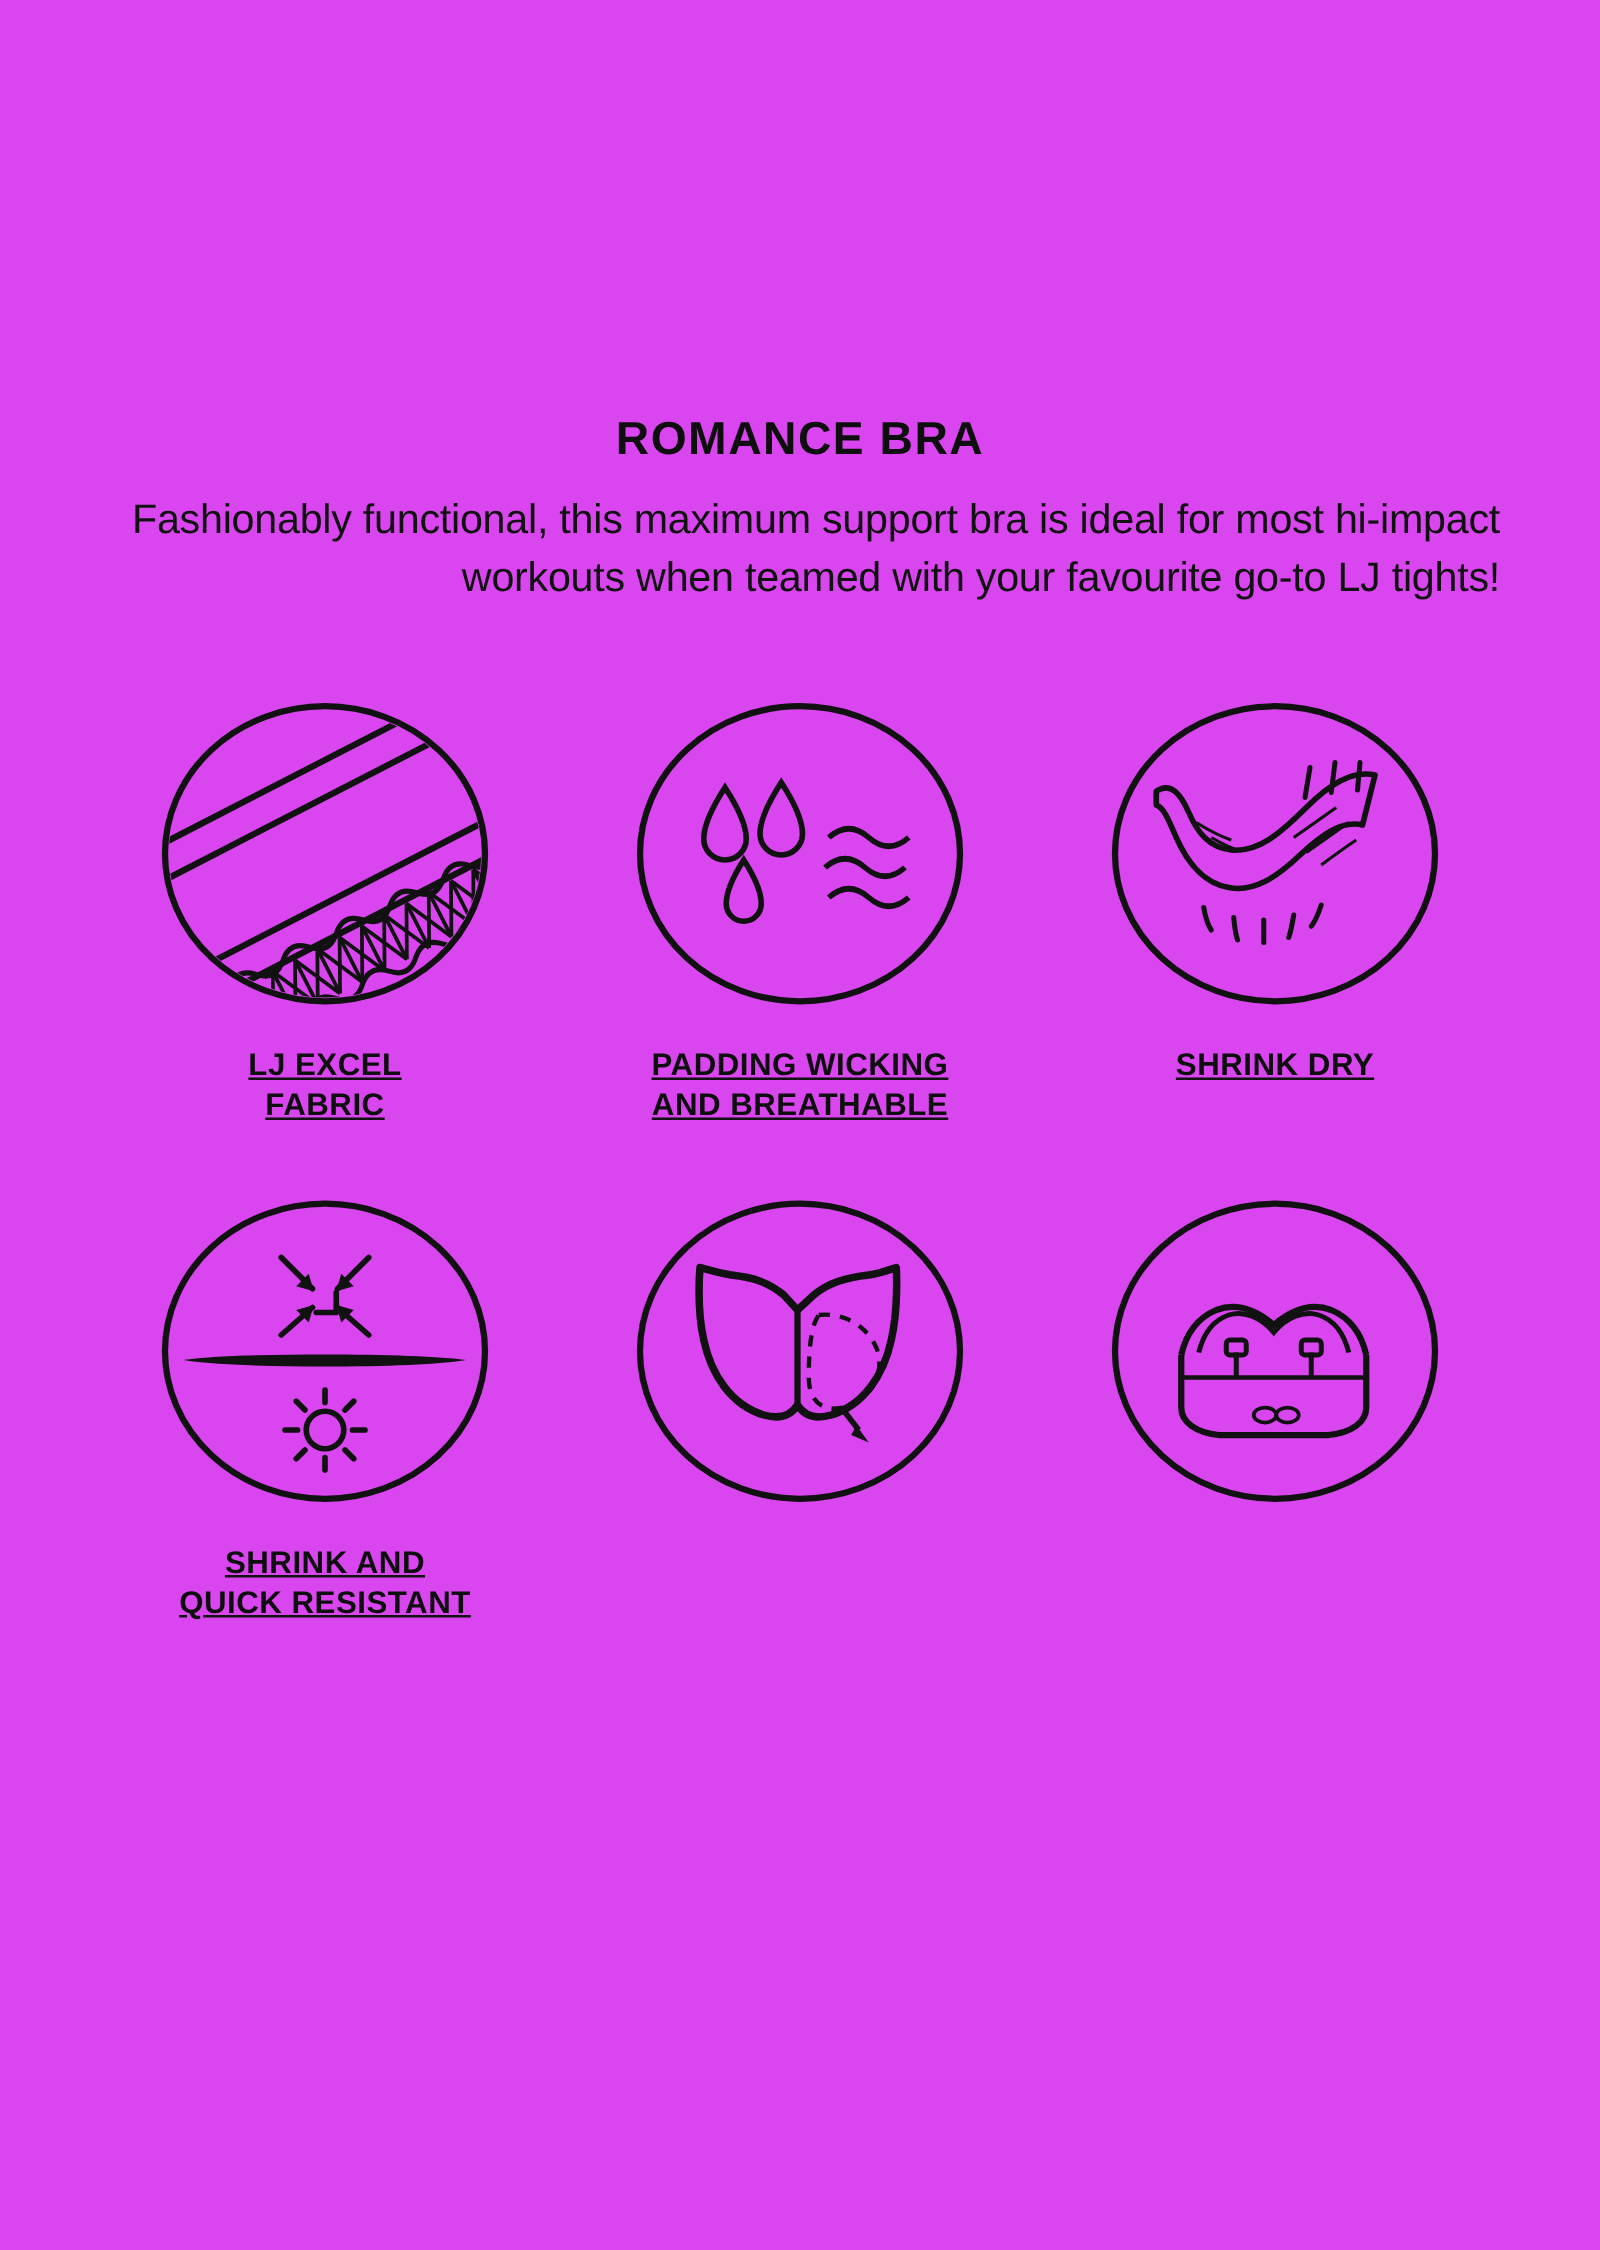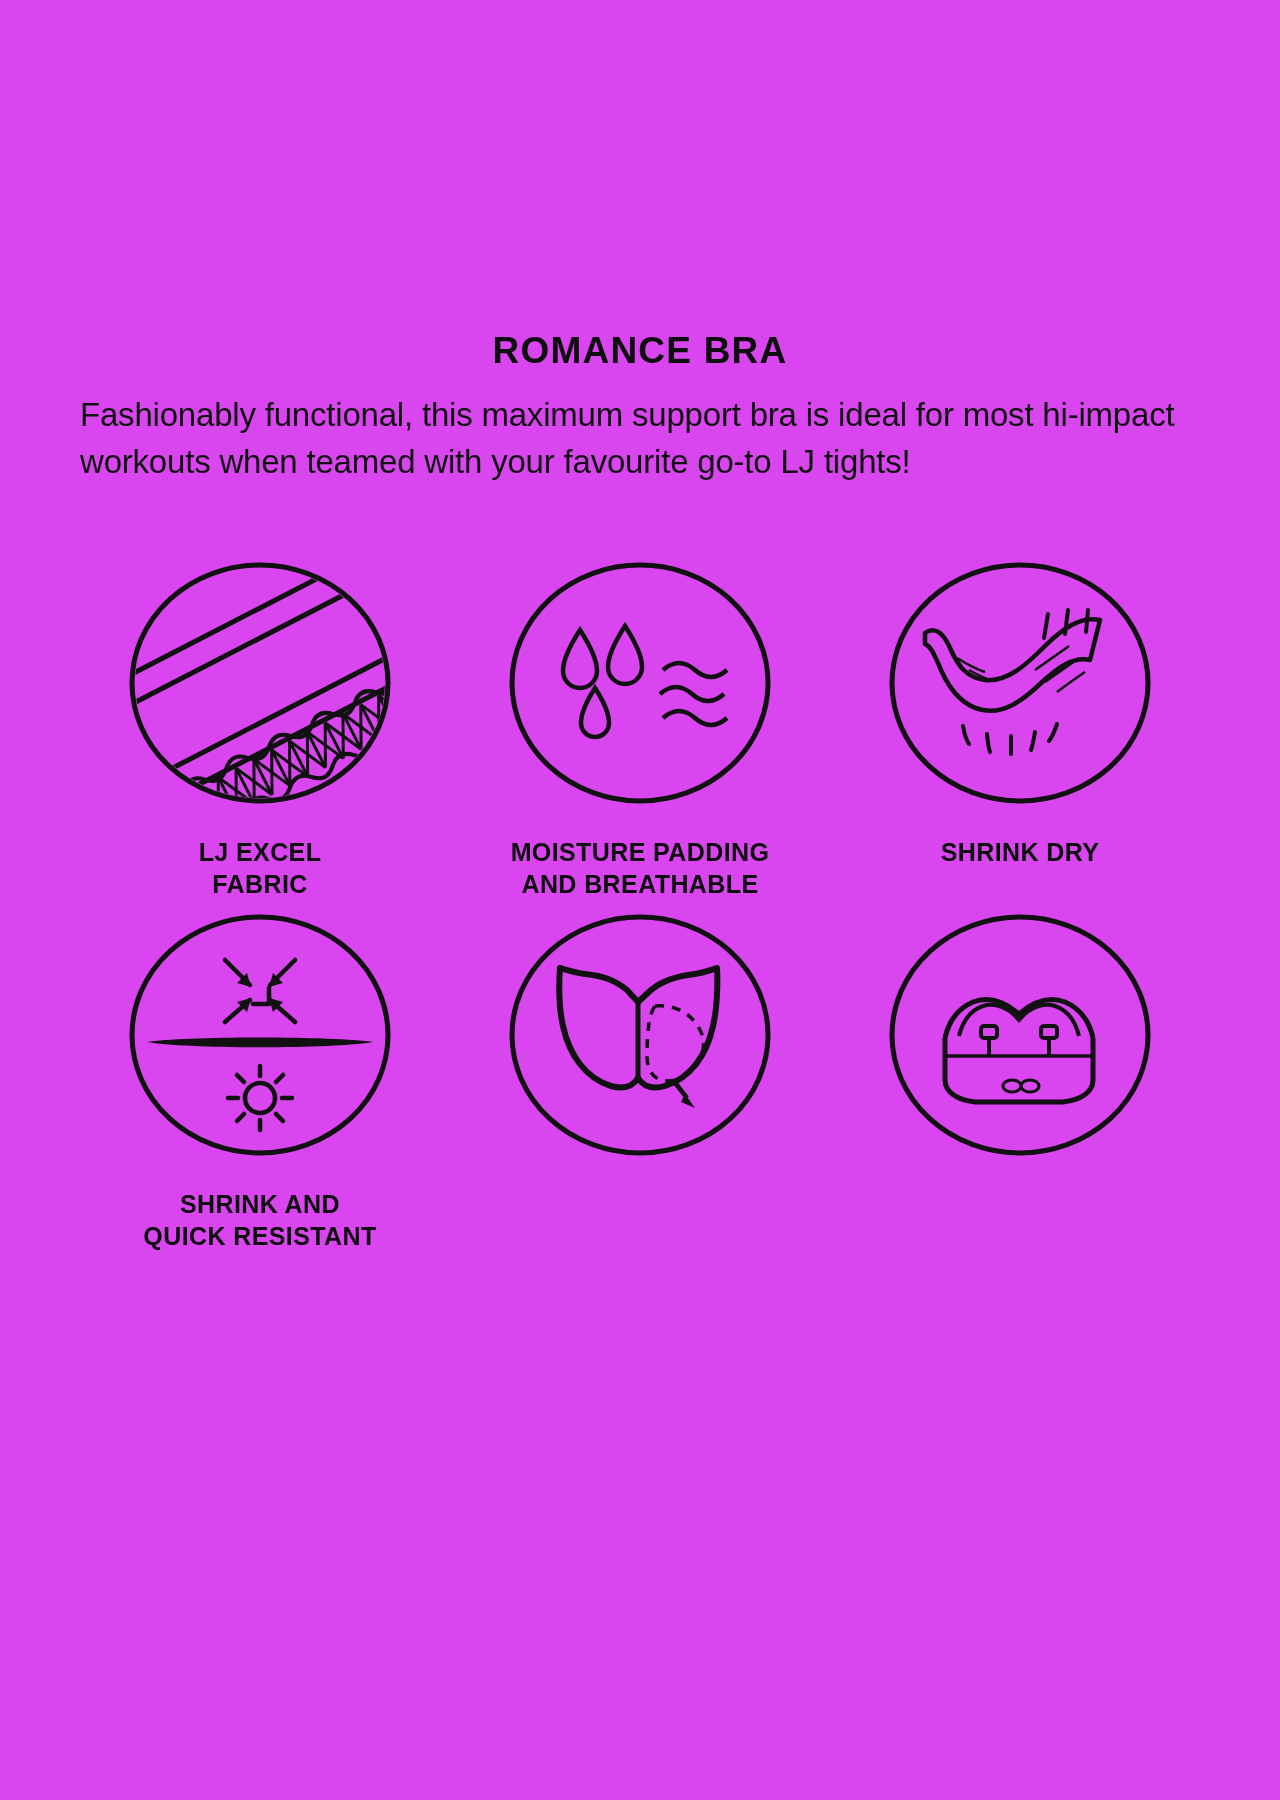--- a/index.html
+++ b/index.html
@@ -29,36 +29,38 @@
   }
   .title {
     text-align: center;
     font-size: 37px;
     font-weight: bold;
     letter-spacing: 1.2px;
     color: #0e0e0e;
     margin: 0 0 20px 0;
   }
   .subtitle {
-    text-align: left;
+    text-align: right;
     font-size: 33px;
     line-height: 1.42;
     font-weight: 400;
     color: #111111;
     margin: 0 auto;
     width: 1120px;
     letter-spacing: -0.2px;
   }
   .grid {
     margin-top: 62px;
     display: grid;
     grid-template-columns: repeat(3, 1fr);
+    row-gap: 46px;
     width: 1140px;
     margin-left: auto;
     margin-right: auto;
+    text-decoration: underline;
   }
   .cell {
     display: flex;
     flex-direction: column;
     align-items: center;
   }
   .icon-wrap {
     width: 300px;
     height: 270px;
     display: flex;
@@ -138,21 +140,21 @@
           <svg width="270" height="250" viewBox="0 0 270 250" fill="none" stroke="#111" stroke-width="4">
             <ellipse cx="135" cy="125" rx="128" ry="118" stroke-width="5"></ellipse>
             <path d="M75 72 C62 92 58 104 58 113 a17 17 0 0 0 34 0 c0 -9 -4 -21 -17 -41 z" stroke-width="4.5"></path>
             <path d="M120 68 C107 88 103 100 103 109 a17 17 0 0 0 34 0 c0 -9 -4 -21 -17 -41 z" stroke-width="4.5"></path>
             <path d="M90 130 C79 147 76 157 76 165 a14 14 0 0 0 28 0 c0 -8 -3 -18 -14 -35 z" stroke-width="4.5"></path>
             <path d="M158 112 q16 -14 32 0 q16 14 32 0" stroke-width="4.5"></path>
             <path d="M155 136 q16 -14 32 0 q16 14 32 0" stroke-width="4.5"></path>
             <path d="M158 160 q16 -14 32 0 q16 14 32 0" stroke-width="4.5"></path>
           </svg>
         </div>
-        <div class="caption">MOISTURE PADDING
+        <div class="caption">PADDING WICKING
 AND BREATHABLE</div>
       </div>
 
       <div class="cell">
         <div class="icon-wrap">
           <svg width="270" height="250" viewBox="0 0 270 250" fill="none" stroke="#111" stroke-width="4">
             <ellipse cx="135" cy="125" rx="128" ry="118" stroke-width="5"></ellipse>
             <path d="M40 75 C52 67 60 78 66 92 C73 108 82 120 100 122 C122 124 140 108 160 88 C178 70 196 58 215 62 L205 102 C188 98 172 110 155 126 C136 144 118 156 98 152 C76 148 64 130 56 112 C50 98 46 88 40 86 Z" stroke-width="4.5" stroke-linejoin="round"></path>
             <path d="M72 100 q16 10 28 14" stroke-width="2.5"></path>
             <path d="M84 112 q14 8 24 11" stroke-width="2.5"></path>

